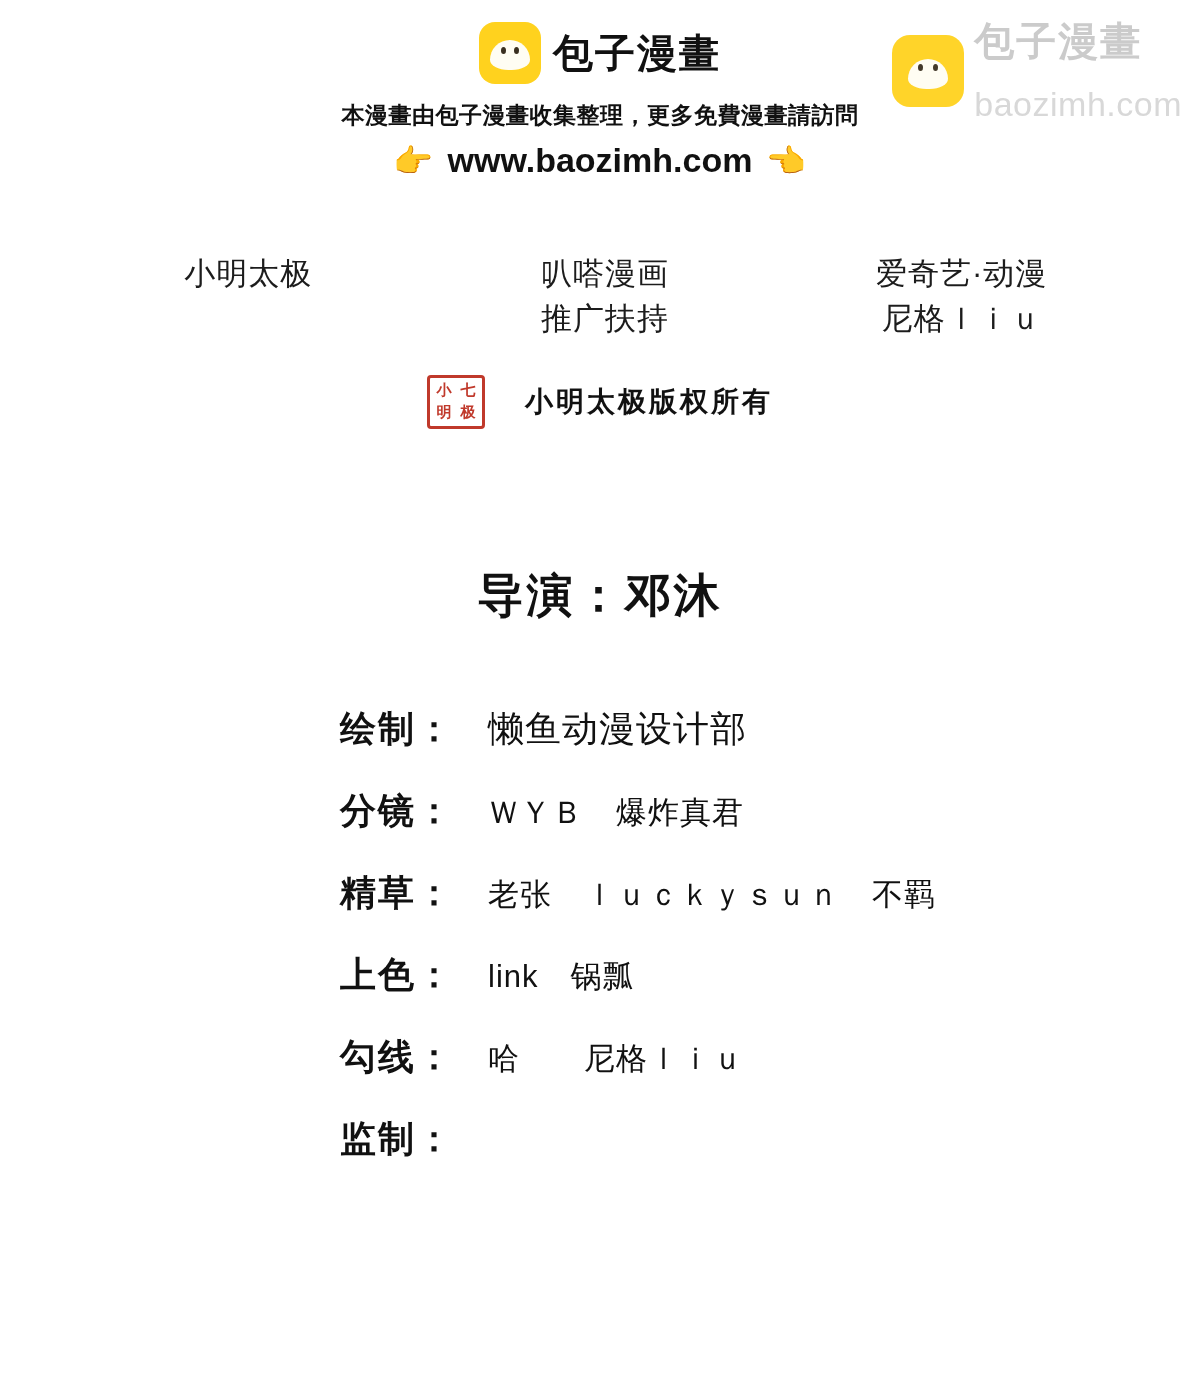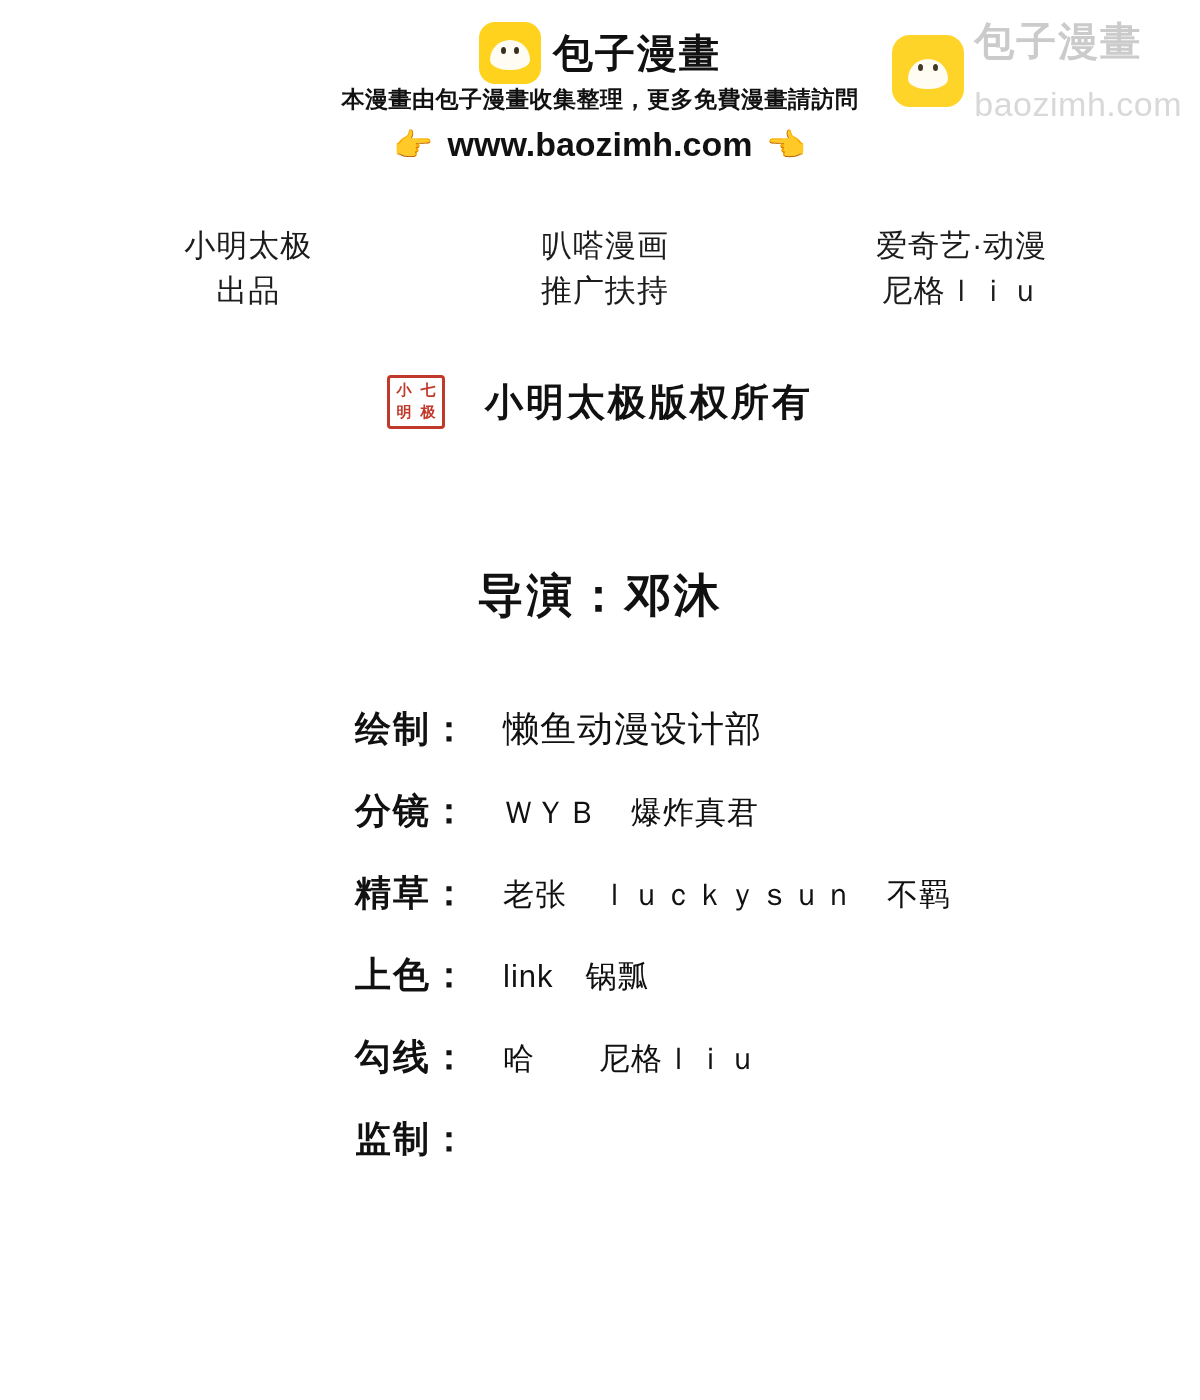--- a/index.html
+++ b/index.html
@@ -59,21 +59,21 @@
   }
   .bun-logo .eye.l { left: 36%; }
   .bun-logo .eye.r { left: 56%; }
   .brand-name {
     font-size: 40px;
     font-weight: bold;
     letter-spacing: 2px;
     color: #111;
   }
   .brand-note {
-    margin-top: 0;
+    margin-top: 16px;
     font-size: 23px;
     font-weight: bold;
     color: #111;
     letter-spacing: 0.5px;
   }
   .brand-url-line {
     margin-top: 10px;
     font-size: 34px;
     font-weight: bold;
     color: #111;
@@ -116,21 +116,21 @@
   .wm-url {
     font-size: 34px;
     color: #d6d6d6;
     letter-spacing: 0.5px;
     margin-top: 25px;
   }
 
   
   .studio-row {
     position: absolute;
-    top: 224px;
+    top: 252px;
     left: 70px;
     width: 1070px;
     display: flex;
     justify-content: space-between;
     align-items: flex-start;
   }
   .studio-col {
     flex: 1;
     text-align: center;
     font-size: 31px;
@@ -165,21 +165,21 @@
     padding: 2px;
     box-sizing: border-box;
     font-family: "Liberation Serif", "DejaVu Serif", serif;
   }
   .seal span {
     display: flex;
     align-items: center;
     justify-content: center;
   }
   .seal-text {
-    font-size: 38px;
+    font-size: 28px;
     font-weight: bold;
     letter-spacing: 3px;
     color: #111;
   }
 
   
   .director {
     position: absolute;
     top: 565px;
     left: 0;
@@ -188,21 +188,21 @@
     font-size: 46px;
     font-weight: bold;
     letter-spacing: 3px;
     color: #111;
   }
 
   
   .staff-list {
     position: absolute;
     top: 705px;
-    left: 355px;
+    left: 340px;
     width: 760px;
   }
   .staff-row {
     display: flex;
     align-items: baseline;
     margin-bottom: 33px;
   }
   .staff-role {
     font-size: 36px;
     font-weight: bold;
@@ -250,21 +250,20 @@
   </span>
   <span class="wm-text">
     <span class="wm-title">包子漫畫</span>
     <span class="wm-url">baozimh.com</span>
   </span>
 </div>
 
 <div class="studio-row">
   <div class="studio-col">
     <div>小明太极</div>
-    <div>出品</div>
   </div>
   <div class="studio-col">
     <div>叭嗒漫画</div>
     <div>推广扶持</div>
   </div>
   <div class="studio-col">
     <div>爱奇艺·动漫</div>
     <div>尼格ｌｉｕ</div>
   </div>
 </div>

